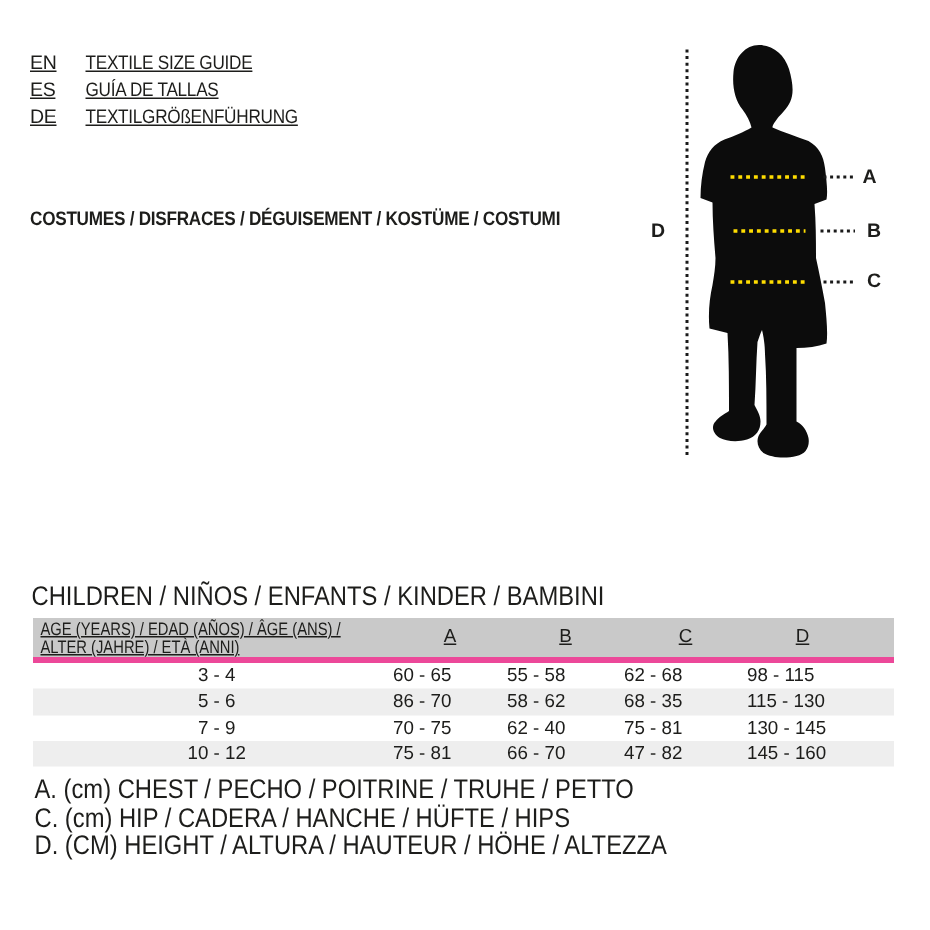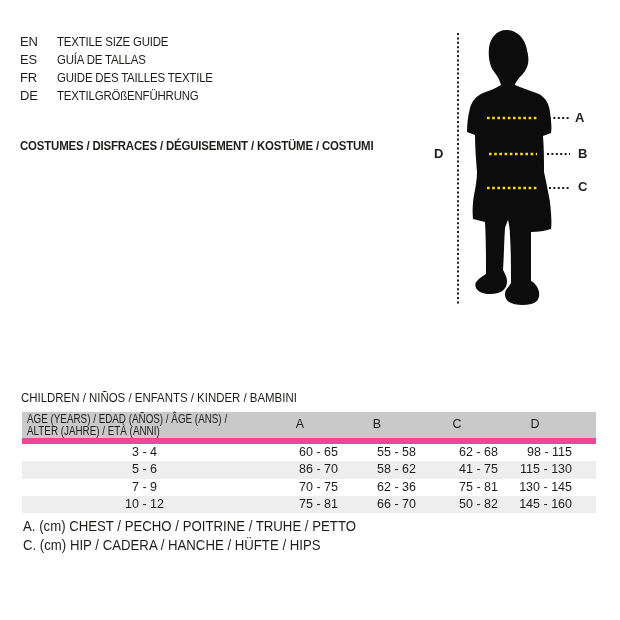--- a/index.html
+++ b/index.html
@@ -4,69 +4,65 @@
 <style>
   html,body { margin:0; padding:0; background:#ffffff; }
   body { width:620px; height:620px; font-family:"Liberation Sans", sans-serif; color:var(--text,#1d1d1b); }
   .sheet { position:relative; width:620px; height:620px; background:#fff; overflow:hidden; }
 
   
   .cond { display:inline-block; transform:scaleX(0.88); transform-origin:0 50%; white-space:nowrap; }
   .cond-tight { display:inline-block; transform:scaleX(0.82); transform-origin:0 50%; white-space:nowrap; }
 
   
-  .lang-block { position:absolute; left:20px; top:33px; font-size:13px; letter-spacing:-0.2px; }
+  .lang-block { position:absolute; left:20px; top:33px; font-size:13px; letter-spacing:-0.2px;text-decoration:underline; }
   .lang-row { display:flex; height:18px; line-height:18px; }
   .lang-code { width:37px; flex:none; }
 
   .costumes { position:absolute; left:20px; top:138px; height:16px; line-height:16px;
               font-size:13px; font-weight:bold; letter-spacing:-0.2px; }
 
   
   .figure-svg { position:absolute; left:430px; top:20px; width:190px; height:295px; }
   .silhouette { fill:var(--silhouette,#0c0c0c); }
   .yline { stroke:var(--measure_line_yellow,#ffdd00); stroke-width:2.4; stroke-dasharray:2.6 2.6; fill:none; }
   .bline { stroke:var(--leader_line,#1a1a1a); stroke-width:2; stroke-dasharray:2 2.4; fill:none; }
   .fig-label { position:absolute; font-size:13px; font-weight:bold; width:16px; height:14px; line-height:14px; }
 
-  .section-title { position:absolute; left:21px; top:390px; height:15px; line-height:15px; font-size:13px; }
+  .section-title { position:absolute; left:21px; top:390px; height:15px; line-height:15px; font-size:18px; }
 
   
   .size-table { position:absolute; left:22px; top:412px; width:574px; font-size:12.5px; }
   .thead { display:grid; grid-template-columns:240px 76px 78px 82px 74px 1fr;
-           background:var(--table_header_bg,#c9c9c9); height:26px; border-bottom:6px solid #ec4899; }
+           background:var(--table_header_bg,#c9c9c9); height:26px; border-bottom:4px solid #ec4899;text-decoration:underline; }
   .thead .col-h { text-align:center; line-height:24px; }
   .age-label-cell { padding-left:5px; padding-top:1px; }
   .age-line { display:block; height:12px; line-height:12px; font-size:12px; }
   .trow { display:grid; grid-template-columns:240px 76px 78px 82px 74px 1fr; height:17.3px; line-height:17.3px; }
   .trow.striped { background:var(--table_stripe_bg,#eeeeee); }
   .age-cell { padding-left:5px;text-align:center; }
-  .val-cell { text-align:right; }
+  .val-cell { text-align:left; }
 
   
-  .footnotes { position:absolute; left:23px; top:517px; font-size:15px; }
+  .footnotes { position:absolute; left:23px; top:517px; font-size:18px; }
   .footnote { height:18.6px; line-height:18.6px; }
 </style>
 </head>
 <body>
 
 <div class="sheet">
 
   <div class="lang-block">
     <div class="lang-row">
       <span class="lang-code">EN</span>
       <span class="cond">TEXTILE SIZE GUIDE</span>
     </div>
     <div class="lang-row">
       <span class="lang-code">ES</span>
       <span class="cond">GUÍA DE TALLAS</span>
-    </div>
-    <div class="lang-row">
-      <span class="lang-code">FR</span>
-      <span class="cond">GUIDE DES TAILLES TEXTILE</span>
     </div>
     <div class="lang-row">
       <span class="lang-code">DE</span>
       <span class="cond">TEXTILGRÖßENFÜHRUNG</span>
     </div>
   </div>
 
   <div class="costumes">
     <span class="cond">COSTUMES / DISFRACES / DÉGUISEMENT / KOSTÜME / COSTUMI</span>
   </div>
@@ -152,40 +148,41 @@
       <div class="val-cell">60 - 65</div>
       <div class="val-cell">55 - 58</div>
       <div class="val-cell">62 - 68</div>
       <div class="val-cell">98 - 115</div>
       <div></div>
     </div>
     <div class="trow striped">
       <div class="age-cell">5 - 6</div>
       <div class="val-cell">86 - 70</div>
       <div class="val-cell">58 - 62</div>
-      <div class="val-cell">41 - 75</div>
+      <div class="val-cell">68 - 35</div>
       <div class="val-cell">115 - 130</div>
       <div></div>
     </div>
     <div class="trow">
       <div class="age-cell">7 - 9</div>
       <div class="val-cell">70 - 75</div>
-      <div class="val-cell">62 - 36</div>
+      <div class="val-cell">62 - 40</div>
       <div class="val-cell">75 - 81</div>
       <div class="val-cell">130 - 145</div>
       <div></div>
     </div>
     <div class="trow striped">
       <div class="age-cell">10 - 12</div>
       <div class="val-cell">75 - 81</div>
       <div class="val-cell">66 - 70</div>
-      <div class="val-cell">50 - 82</div>
+      <div class="val-cell">47 - 82</div>
       <div class="val-cell">145 - 160</div>
       <div></div>
     </div>
   </div>
 
   <div class="footnotes">
     <div class="footnote"><span class="cond">A. (cm) CHEST / PECHO / POITRINE / TRUHE / PETTO</span></div>
     <div class="footnote"><span class="cond">C. (cm) HIP / CADERA / HANCHE / HÜFTE / HIPS</span></div>
+    <div class="footnote"><span class="cond">D. (CM) HEIGHT / ALTURA / HAUTEUR / HÖHE / ALTEZZA</span></div>
   </div>
 
 </div>
 
 </body></html>

